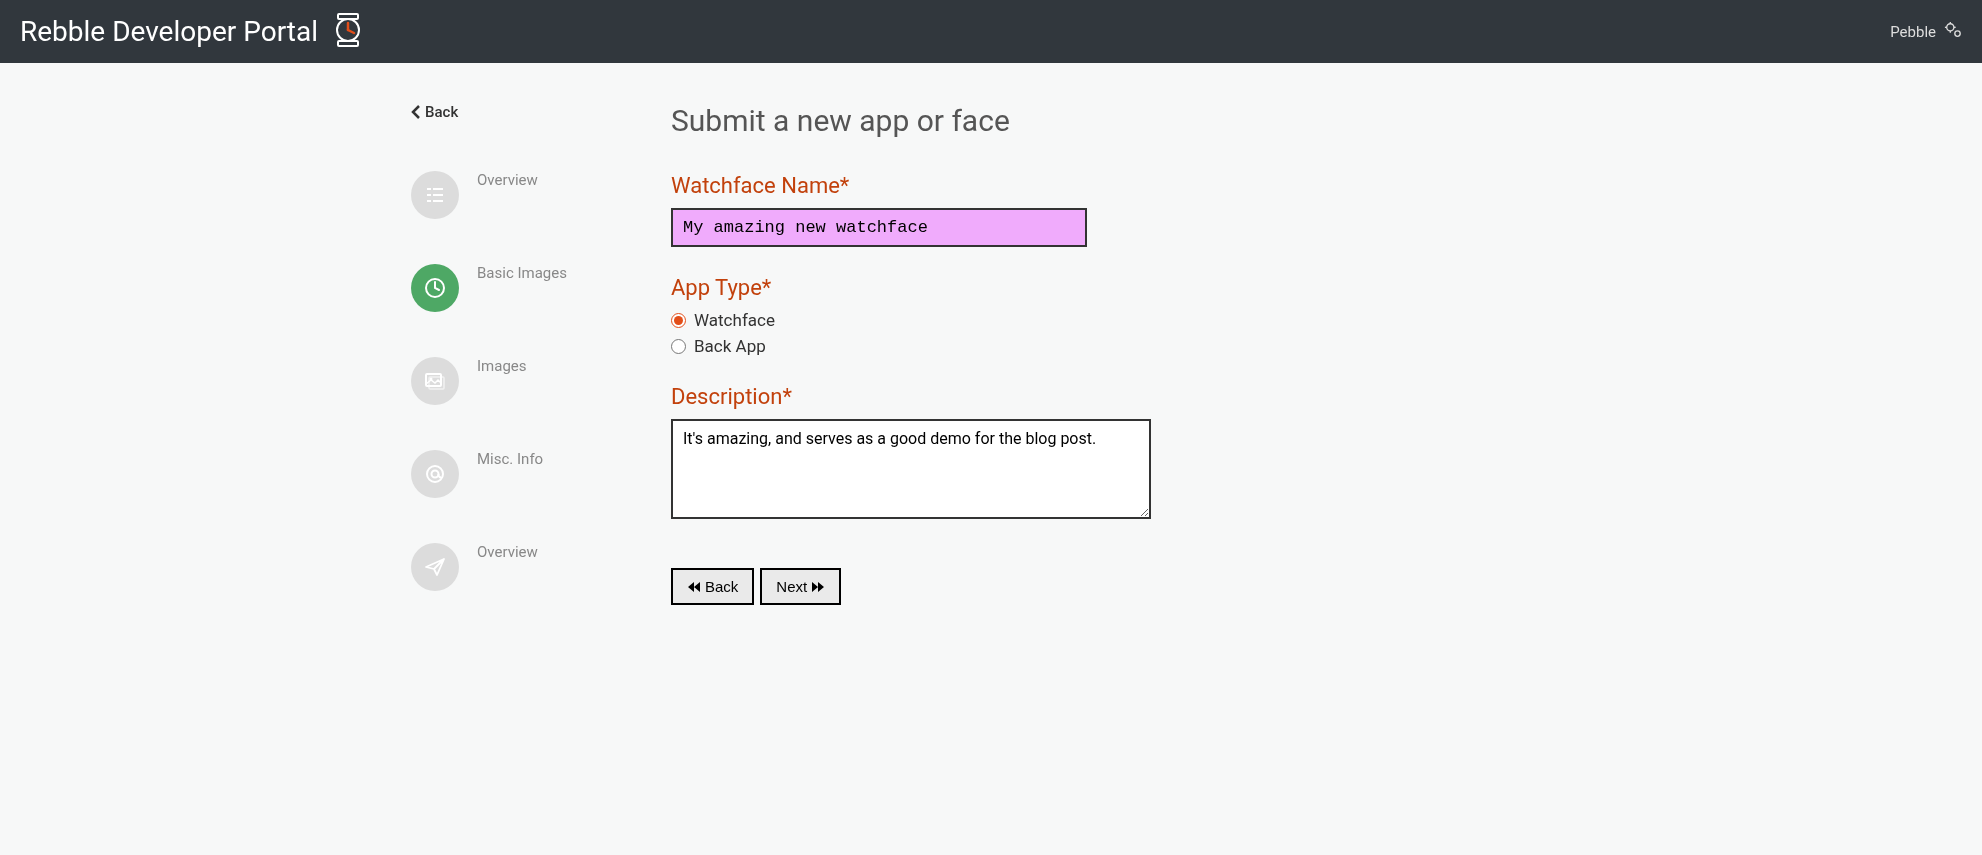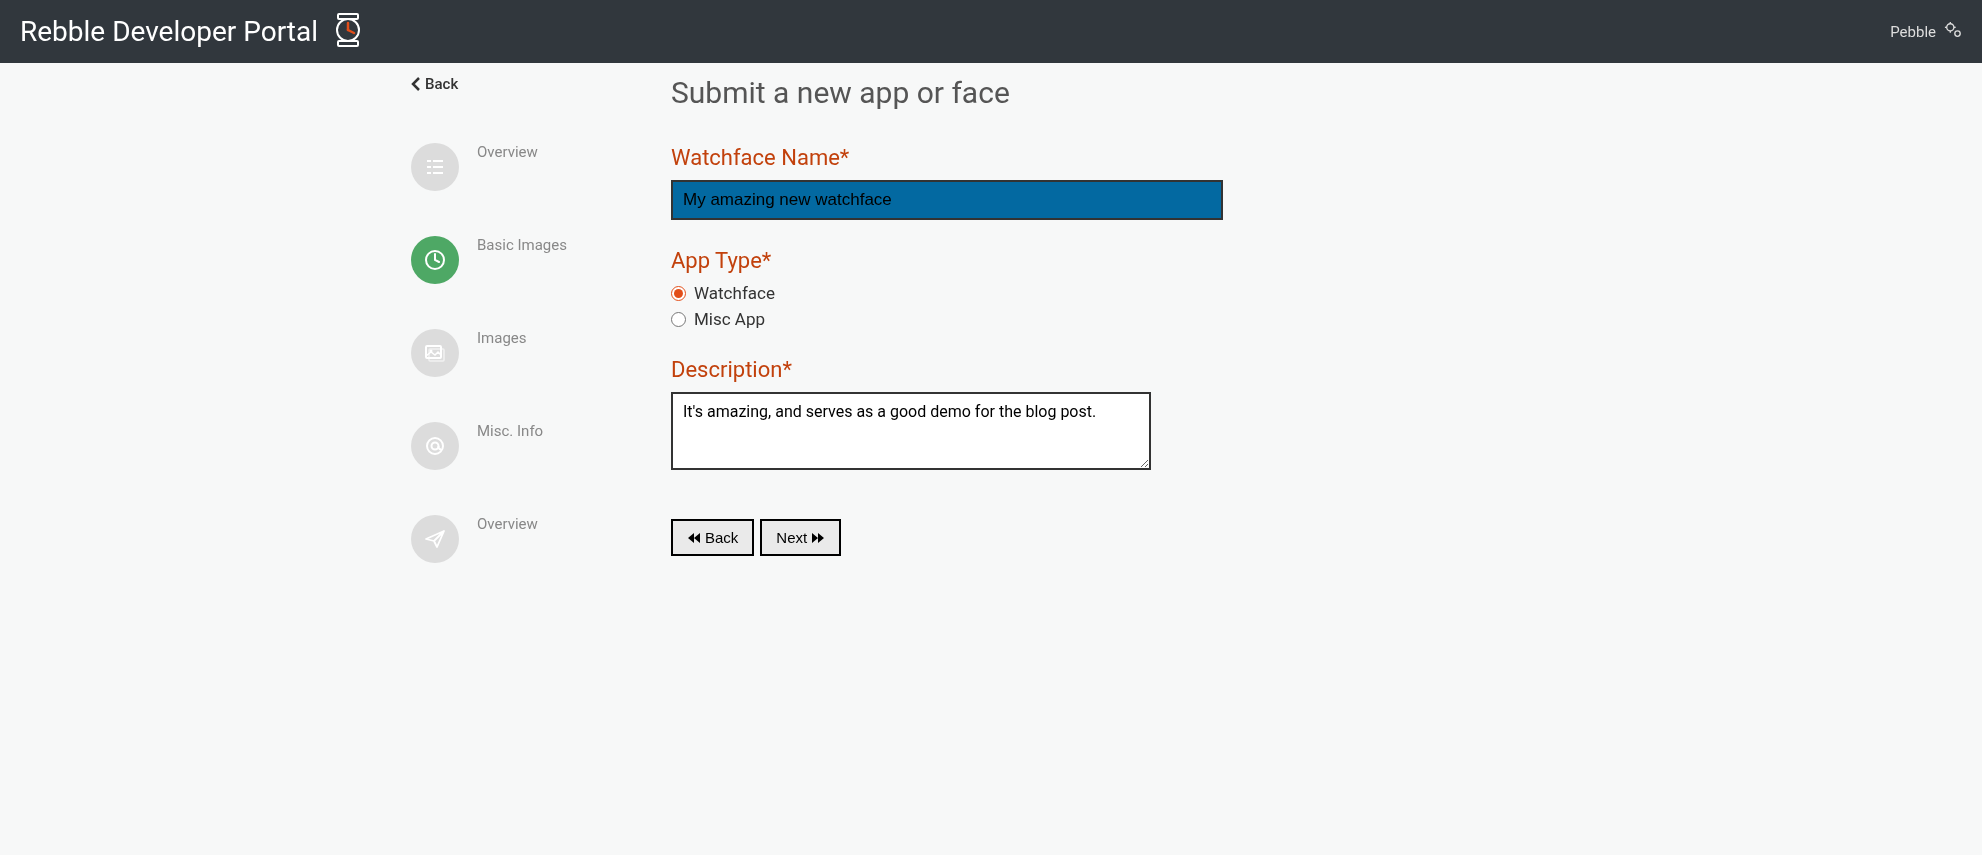--- a/index.html
+++ b/index.html
@@ -52,21 +52,22 @@
     
     .gear-icon svg {
       width: 18px;
       height: 18px;
       fill: #ddd;
     }
     
     .container {
       display: flex;
       max-width: 1200px;
-      margin: 12px auto;
+      margin: 0 auto;
+      padding-top: 40px;
     }
     
     .sidebar {
       width: 250px;
       padding-left: 20px;
     }
     
     .back-link {
       display: flex;
       align-items: center;
@@ -140,31 +141,31 @@
     }
     
     .form-help {
       font-size: 13px;
       color: #555;
       margin-bottom: 10px;
       margin-top: -4px;
     }
     
     .text-input {
-      width: 552px;
+      width: 416px;
       padding: 8px 10px;
       font-size: 17px;
       border: 2px solid #333;
-      background: #0369a1;
-      font-family: Liberation Sans, sans-serif;
+      background: #f0abfc;
+      font-family: Liberation Mono, monospace;
     }
     
     .textarea-input {
       width: 480px;
-      height: 78px;
+      height: 100px;
       padding: 8px 10px;
       font-size: 16px;
       border: 2px solid #333;
       background: #fff;
       font-family: inherit;
       resize: both;
     }
     
     .radio-group {
       display: flex;
@@ -320,21 +321,21 @@
 
     <div class="form-group">
       <label class="form-label">App Type*</label>
       <div class="radio-group">
         <label class="radio-item">
           <input type="radio" name="apptype" checked="" style="">
           <span>Watchface</span>
         </label>
         <label class="radio-item">
           <input type="radio" name="apptype" style="">
-          <span>Misc App</span>
+          <span>Back App</span>
         </label>
       </div>
     </div>
 
     <div class="form-group">
       <label class="form-label">Description*</label>
       <textarea class="textarea-input" style="">It's amazing, and serves as a good demo for the blog post.</textarea>
     </div>
 
     <div class="button-row">

